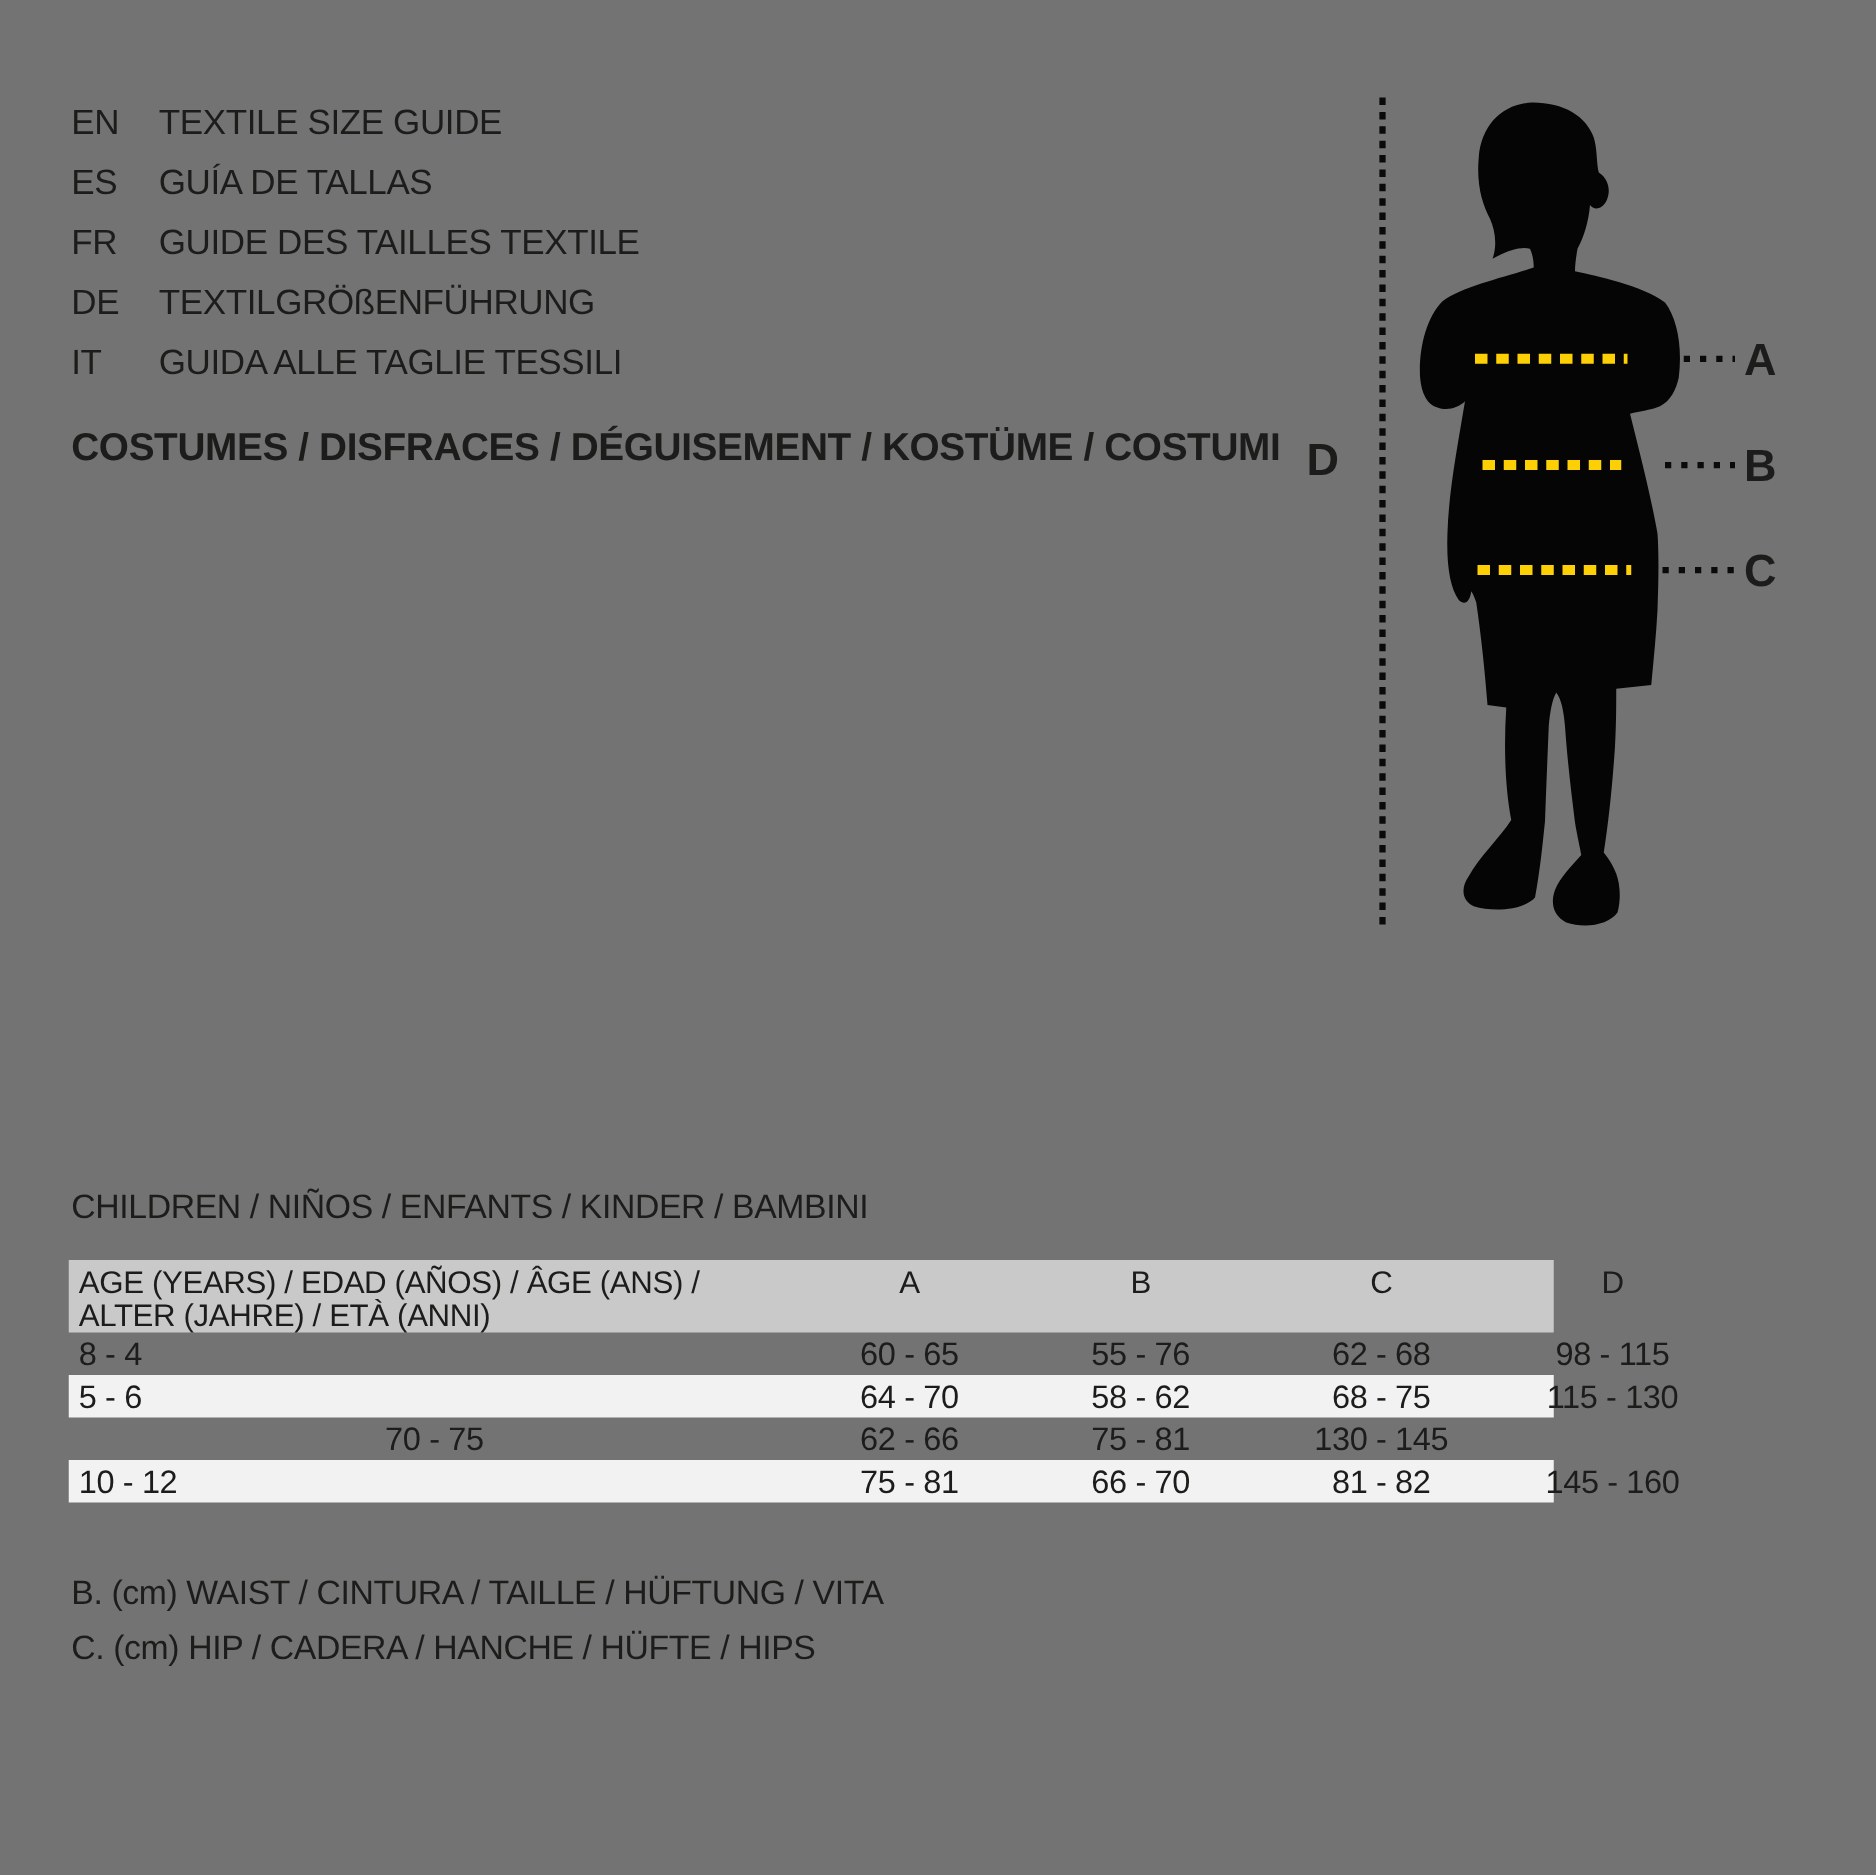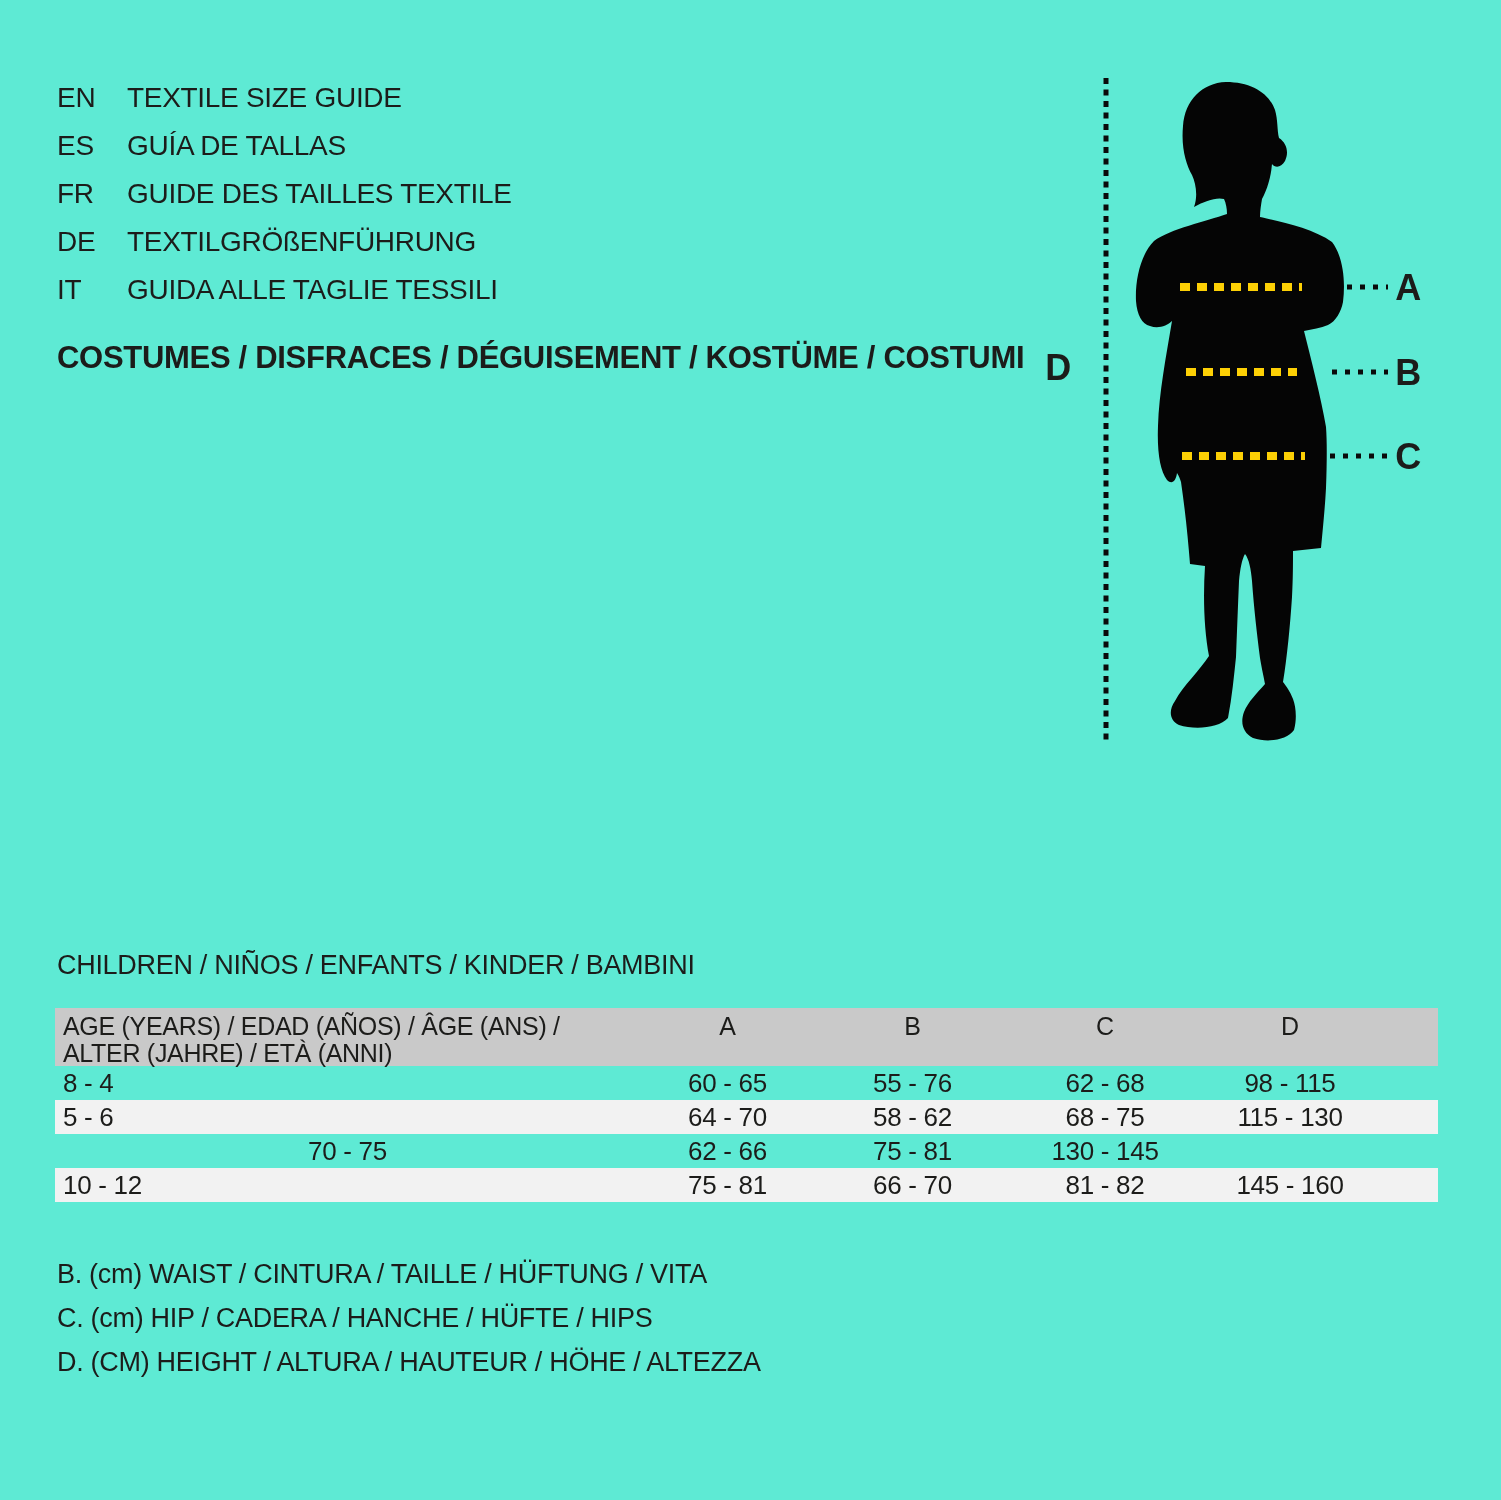--- a/index.html
+++ b/index.html
@@ -1,34 +1,34 @@
 <!DOCTYPE html>
 <html><head>
 <meta charset="utf-8">
 <style>
   html,body{margin:0;padding:0;background:#ffffff;}
-  .page{position:relative;width:1501px;height:1500px;background:#5eead4;overflow:hidden;
+  .page{position:relative;width:1501px;height:1500px;background:#737373;overflow:hidden;
         font-family:"Liberation Sans","DejaVu Sans",sans-serif;color:#1c1c1a;letter-spacing:-0.3px;}
 
   
   .lang-list{position:absolute;left:57px;top:74px;}
   .lang-row{display:flex;height:48px;line-height:48px;font-size:28px;font-weight:500;}
   .lang-code{width:70px;flex:0 0 70px;}
   .lang-title{white-space:nowrap;}
 
   .category-title{position:absolute;left:57px;top:340px;font-size:31px;font-weight:bold;white-space:nowrap;text-align:right;}
 
   
   .figure{position:absolute;left:1040px;top:60px;width:420px;height:700px;}
   .diag-label{font-family:"Liberation Sans","DejaVu Sans",sans-serif;font-size:36px;font-weight:bold;fill:#1c1c1a;}
 
   
   .section-title{position:absolute;left:57px;top:950px;font-size:27px;font-weight:500;white-space:nowrap;}
   .size-table{position:absolute;left:55px;top:1008px;width:1383px;font-size:25px;}
-  .t-row{display:grid;grid-template-columns:585px 175px 195px 190px 180px;box-sizing:border-box;padding-right:58px;width:1383px;}
+  .t-row{display:grid;grid-template-columns:585px 175px 195px 190px 180px;box-sizing:border-box;padding-right:58px;width:1188px;}
   .t-head{background:#c9c9c9;height:58px;padding-top:5px;box-sizing:border-box;line-height:27px;}
   .t-data{height:34px;line-height:34px;font-size:26px;}
   .t-data.alt{background:#f2f2f2;}
   .age-cell{padding-left:8px;text-align:left;}
   .val-cell{text-align:center;}
 
   
   .legend{position:absolute;left:57px;top:1252px;font-size:27px;font-weight:500;}
   .legend-row{height:44px;line-height:44px;white-space:nowrap;}
 </style>
@@ -168,16 +168,15 @@
       <div class="val-cell">75 - 81</div>
       <div class="val-cell">66 - 70</div>
       <div class="val-cell">81 - 82</div>
       <div class="val-cell">145 - 160</div>
     </div>
   </div>
 
   <div class="legend">
     <div class="legend-row">B. (cm) WAIST / CINTURA / TAILLE / HÜFTUNG / VITA</div>
     <div class="legend-row">C. (cm) HIP / CADERA / HANCHE / HÜFTE / HIPS</div>
-    <div class="legend-row">D. (CM) HEIGHT / ALTURA / HAUTEUR / HÖHE / ALTEZZA</div>
   </div>
 
 </div>
 
 </body></html>

